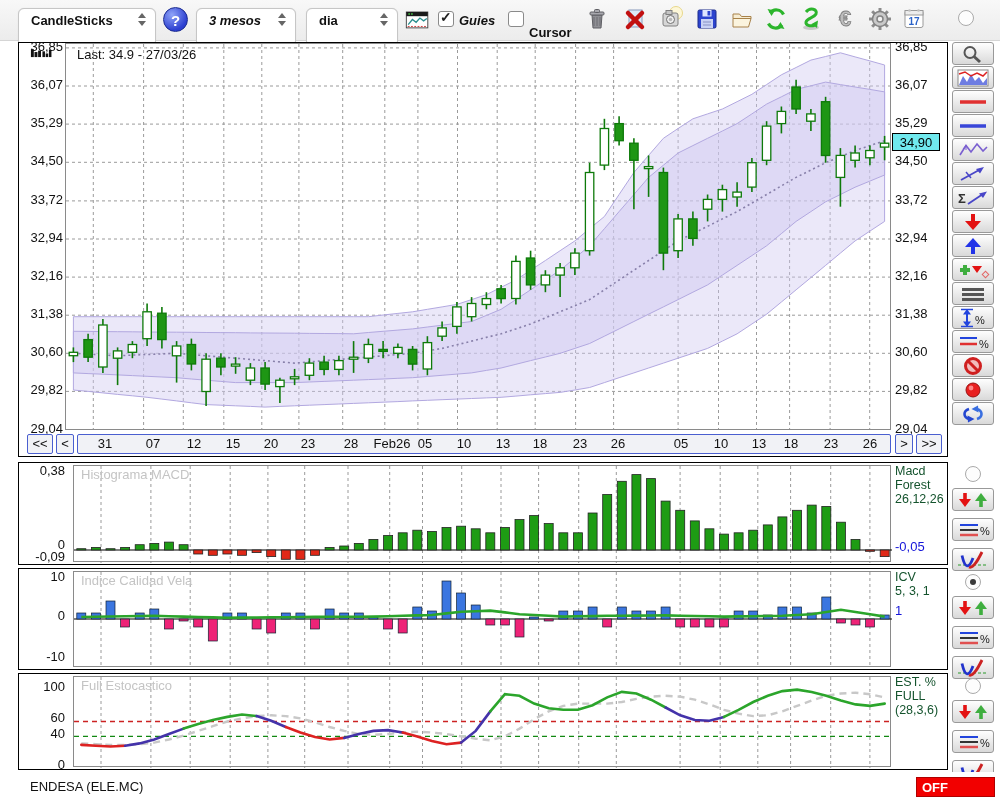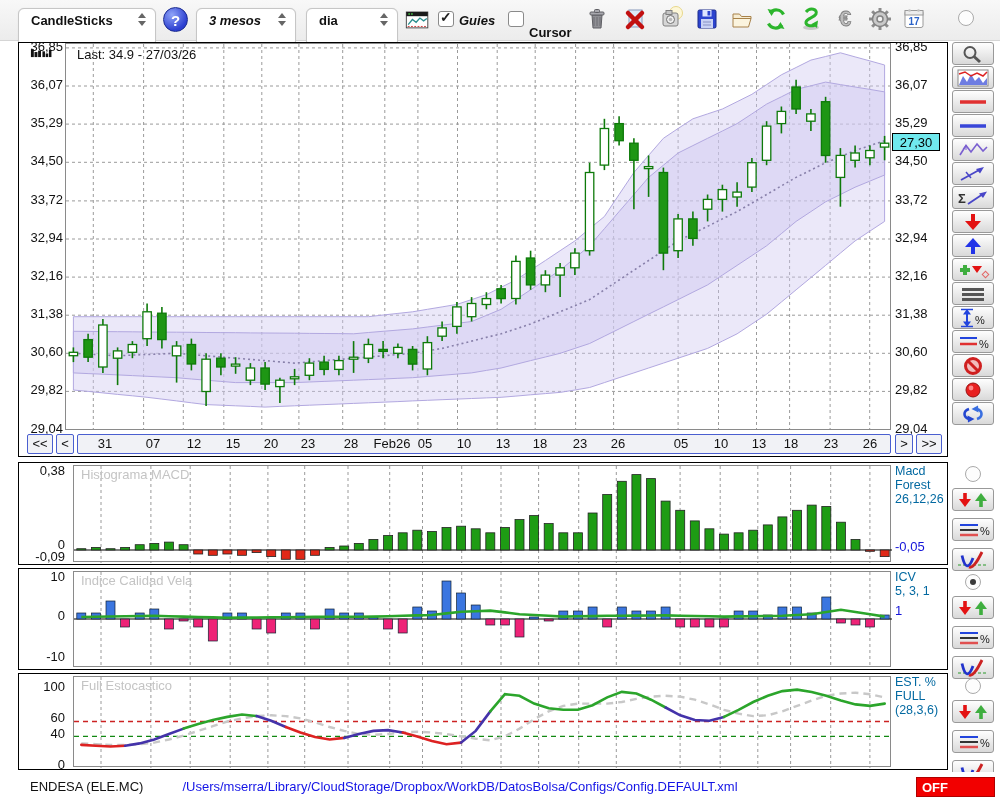--- a/index.html
+++ b/index.html
@@ -27,21 +27,21 @@
   .tbicon svg{width:28px;height:28px;}
   .radio{width:16px;height:16px;border-radius:50%;border:1.5px solid #aaa;background:#fdfdfd;box-sizing:border-box;position:absolute;}
   .radio.on::after{content:"";position:absolute;left:3.5px;top:3.5px;width:6px;height:6px;border-radius:50%;background:#3a3a3a;}
   
   .box{position:absolute;left:18px;width:930px;border:1.5px solid #000;box-sizing:border-box;background:#fff;}
   .plot{position:absolute;background:#fff;border:1px solid #8a8a8a;box-sizing:border-box;}
   .plot svg{position:absolute;left:0;top:0;}
   .ylab{position:absolute;font-size:13px;color:#111;width:44px;text-align:right;}
   .ylabr{position:absolute;font-size:13px;color:#111;left:876px;}
   .paneltitle{position:absolute;font-size:13px;color:#c4c4c4;z-index:3;}
-  .rlabel{position:absolute;left:876px;top:1px;font-size:12.5px;line-height:14px;color:#0369a1;}
+  .rlabel{position:absolute;left:876px;top:1px;font-size:12.5px;line-height:14px;color:#14532d;}
   .vlabel{position:absolute;left:876px;font-size:13px;color:#1414d8;}
   .pricetag{position:absolute;left:873px;width:48px;height:18px;background:#70e9ee;border:1px solid #000;
             font-size:13px;text-align:center;line-height:17px;box-sizing:border-box;z-index:4;}
   .lastlbl{position:absolute;left:58px;top:4px;font-size:13px;color:#111;z-index:3;}
   .cornericon{position:absolute;left:6px;top:4px;width:32px;height:18px;}
   
   .navbtn{position:absolute;height:20px;border:1.5px solid #4a5fd0;border-radius:2px;background:#f1f2f6;
           font-size:13px;color:#111;text-align:center;line-height:18px;box-sizing:border-box;}
   .datestrip{position:absolute;height:20px;border:1.5px solid #4a5fd0;border-radius:2px;background:#f1f2f6;box-sizing:border-box;}
   .dlab{position:absolute;top:1px;font-size:13px;color:#111;transform:translateX(-50%);}
@@ -332,21 +332,21 @@
       <div class="ylabr" style="top: 72.1364px;">35,29</div>
       <div class="ylabr" style="top: 110.25px;">34,50</div>
       <div class="ylabr" style="top: 148.852px;">33,72</div>
       <div class="ylabr" style="top: 186.966px;">32,94</div>
       <div class="ylabr" style="top: 225.08px;">32,16</div>
       <div class="ylabr" style="top: 263.193px;">31,38</div>
       <div class="ylabr" style="top: 301.307px;">30,60</div>
       <div class="ylabr" style="top: 339.42px;">29,82</div>
       <div class="ylabr" style="top: 377.534px;">29,04</div>
     </div>
-  <div class="pricetag" id="pricetag" style="top: 90.1932px;">27,30</div>
+  <div class="pricetag" id="pricetag" style="top: 90.1932px;">34,90</div>
 
   <div class="navbtn" style="left:8px;top:391px;width:26px;">&lt;&lt;</div>
   <div class="navbtn" style="left:37px;top:391px;width:18px;">&lt;</div>
   <div class="datestrip" id="datestrip" style="left:58px;top:391px;width:814px;">
       <span class="dlab" style="left: 27px;">31</span>
       <span class="dlab" style="left: 75px;">07</span>
       <span class="dlab" style="left: 116px;">12</span>
       <span class="dlab" style="left: 155px;">15</span>
       <span class="dlab" style="left: 193px;">20</span>
       <span class="dlab" style="left: 230px;">23</span>
@@ -834,15 +834,14 @@
             <path d="M7 5.5 C10 19 14 19 18 8" fill="none" stroke="#2233cc" stroke-width="2.8"></path>
             <path d="M14 17 C18 19 23 10 27 2" fill="none" stroke="#cc2222" stroke-width="2.8"></path>
           </g>
         </svg>
       </div>
     </div>
   </div>
 
 <div class="status">
   <span class="sym">ENDESA (ELE.MC)</span>
-  <span class="cfgpath">/Users/mserra/Library/CloudStorage/Dropbox/WorkDB/DatosBolsa/Configs/Config.DEFAULT.xml</span>
   <span class="offbtn">OFF</span>
 </div>
 
 </body></html>

